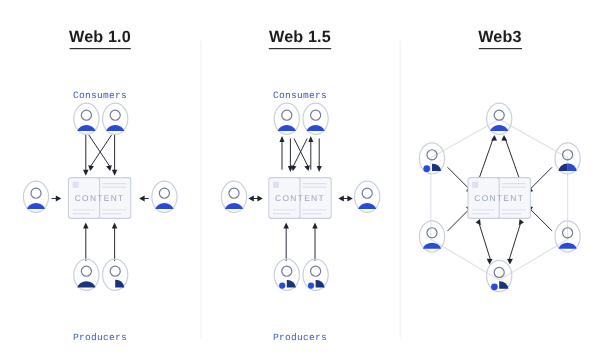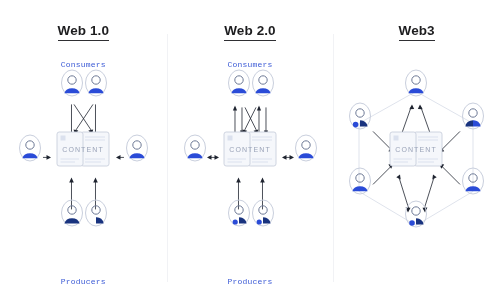--- a/index.html
+++ b/index.html
@@ -9,21 +9,21 @@
     font-family:"Liberation Sans", sans-serif;
   }
   .board{
     position:relative;width:500px;height:300px;
     display:flex;
     background:#ffffff;
   }
   .panel{
     position:relative;
     width:166.66px;height:300px;
-    display:flex;flex-direction:column;align-items:center;
+    display:flex;flex-direction:column;align-items:center;gap:16px;
   }
   .panel + .panel::before{
     content:"";position:absolute;left:0;top:34px;bottom:18px;width:1px;
     background:#f1f2f5;
   }
   .panel-title{
     margin-top:24px;
     font-size:13.5px;
     font-weight:700;
     color:#1d1d1f;
@@ -169,21 +169,21 @@
             <ellipse cx="12" cy="14" rx="10.5" ry="13" fill="none" stroke="#c9cfdd" stroke-width="1"></ellipse>
             <circle cx="12" cy="11" r="4.2" fill="none" stroke="#6e7a96" stroke-width="1"></circle>
             <path d="M12 18.2a7 6.8 0 0 1 7.6 6.4H12z" fill="#19337f"></path>
           </svg>
       </div>
 
     </div>
   </div>
 
   <div class="panel">
-    <div class="panel-title">Web 2.0</div>
+    <div class="panel-title">Web 1.5</div>
     <div class="stage">
 
       <div class="role-label role-top">Consumers</div>
       <div class="role-label role-bottom">Producers</div>
 
       <svg class="links" viewBox="0 0 166.66 242">
         <g stroke="#1f2430" stroke-width="0.8" fill="none">
           <path d="M68 58 L68 84"></path>
           <path d="M75 58 L75 84"></path>
           <path d="M92 58 L92 84"></path>

